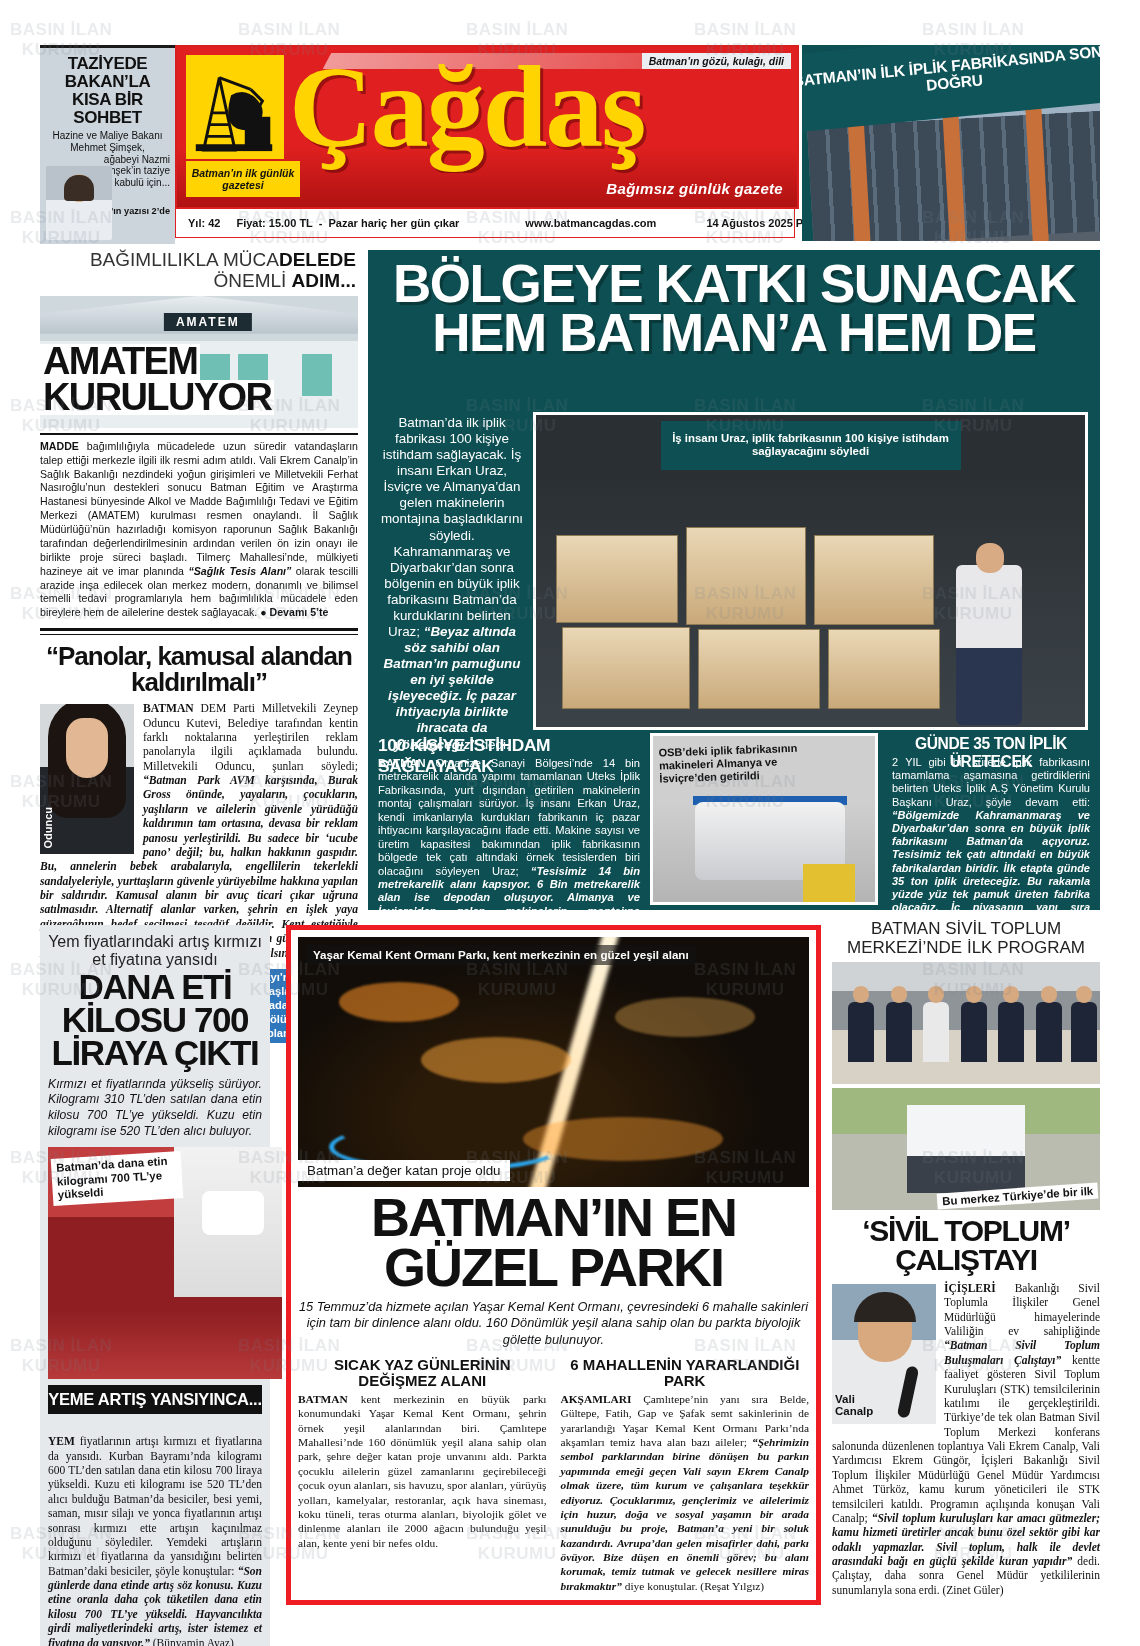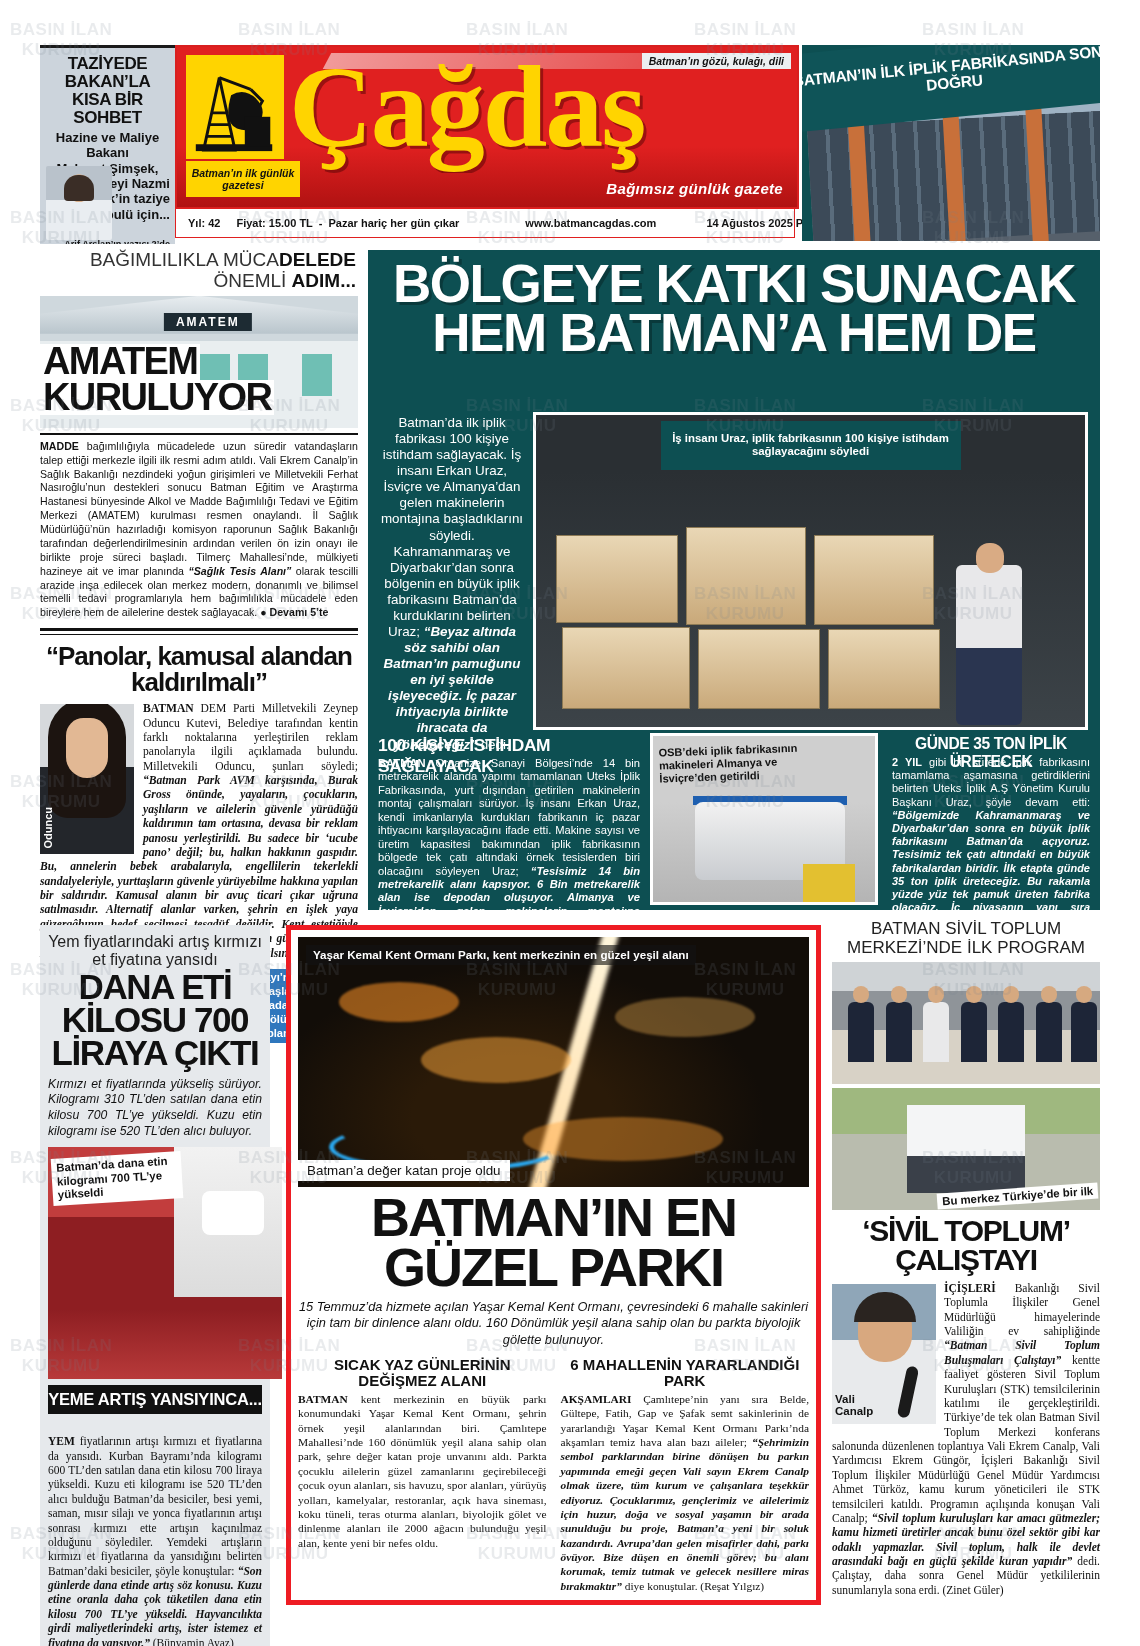--- a/index.html
+++ b/index.html
@@ -26,21 +26,21 @@
 
   .taziye{
     position:absolute;left:0;top:0;width:135px;height:196px;
     background:#ccd4dc;border-top:3px solid #1a1a1a;
     text-align:center;overflow:hidden;
   }
   .taziye h3{
     margin:7px 6px 2px;font-size:17px;line-height:1.06;font-weight:700;
     letter-spacing:-.4px;color:#111;
   }
-  .taziye .sub{font-size:13px;line-height:1.18;font-weight:700;margin:3px 5px 17px;text-align:right;}
+  .taziye .sub{font-size:10px;line-height:1.18;font-weight:400;margin:3px 5px 17px;text-align:right;}
   .taziye .sub .c{text-align:center;display:block;}
   .taziye .byline{font-size:9.2px;font-weight:700;text-align:right;margin:1px 5px 0;}
   .taz-photo{
     position:absolute;left:6px;bottom:4px;width:66px;height:74px;
     background:
       radial-gradient(circle at 50% 30%, #d9b08c 0 22%, transparent 23%),
       linear-gradient(180deg,#b9c2cb 0 46%,#e9edf1 46% 100%);
     border-radius:2px;
   }
   .taz-photo::after{
@@ -265,21 +265,21 @@
   .mini-photo .yel{position:absolute;left:150px;top:128px;width:52px;height:42px;background:#e3c030;}
 
   .sec3-title{
     position:absolute;left:524px;top:485px;width:198px;text-align:center;
     font-weight:700;font-size:15.6px;letter-spacing:-.4px;color:#fff;
   }
   .sec3-body{
     position:absolute;left:524px;top:506px;width:198px;font-size:11px;line-height:1.2;
     text-align:justify;color:#fff;
   }
-  .sec3-body b{font-weight:700;}
+  .sec3-body b{font-weight:400;}
   .sec3-body i{font-style:italic;font-weight:700;}
 
   
   .meatcol{position:absolute;left:40px;top:925px;width:230px;}
   .meat-inner{background:#e6e9ec;padding:8px 8px 10px;}
   .meat-kicker{font-size:16px;line-height:1.1;text-align:center;color:#222;}
   .meat-head{
     margin-top:3px;text-align:center;font-weight:700;font-size:35px;line-height:.94;
     letter-spacing:-1.4px;color:#111;
   }

